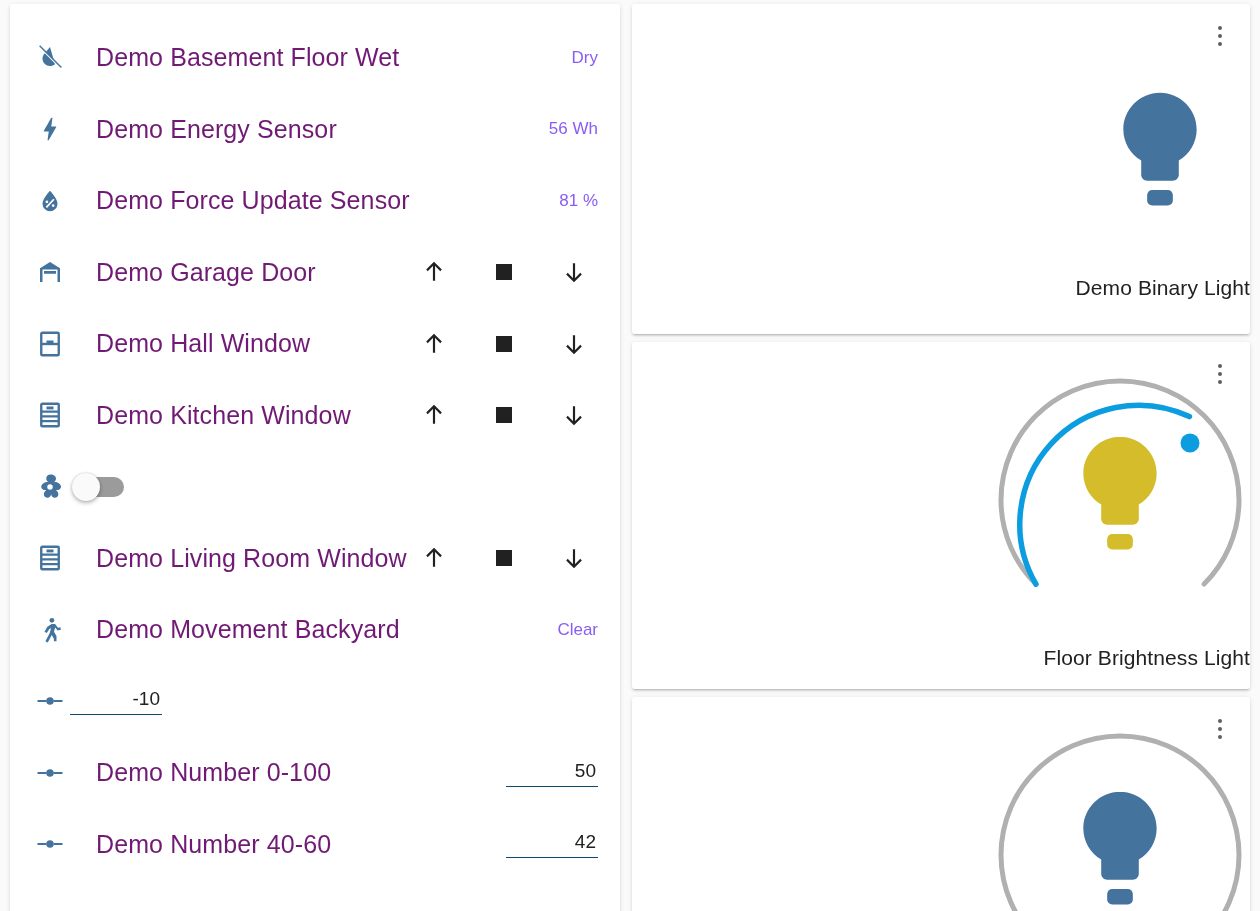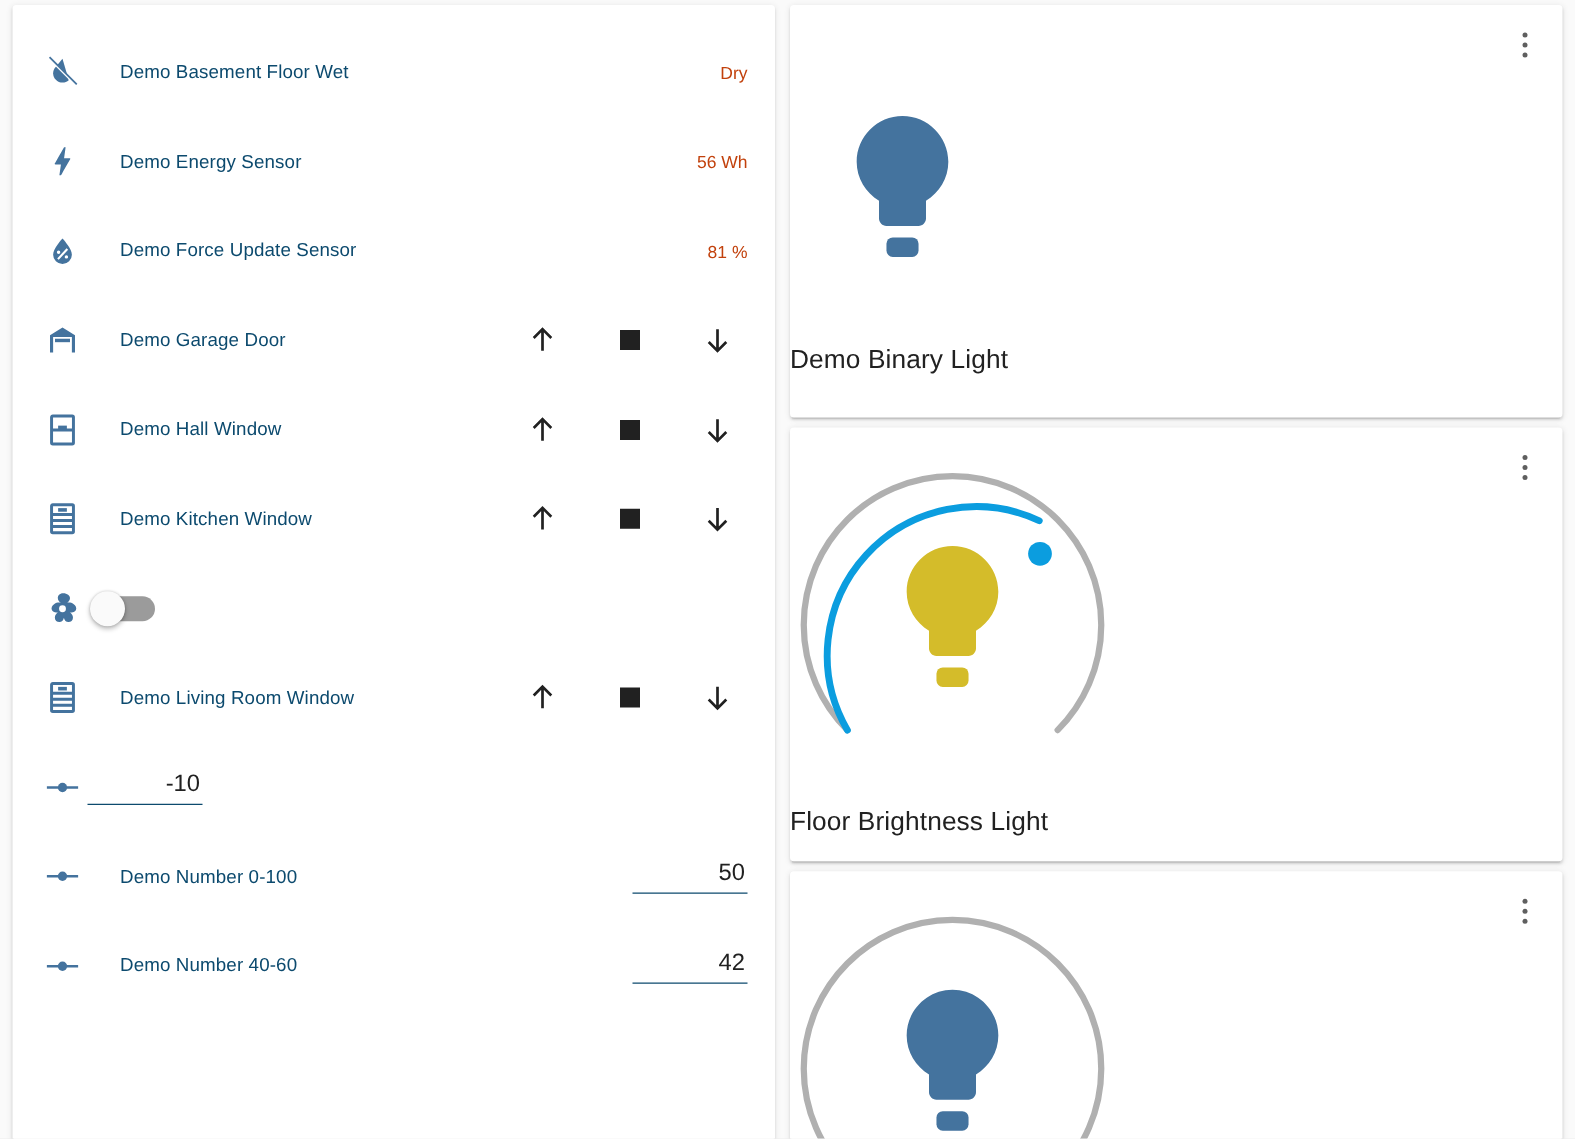--- a/index.html
+++ b/index.html
@@ -43,29 +43,29 @@
     width: 40px;
     min-width: 40px;
     display: flex;
     align-items: center;
     justify-content: center;
     color: #44739e;
   }
   .ent-icon svg { display:block; }
   .ent-name {
     flex: 1;
-    font-size: 15px;
-    color: #0c4a6e;
+    font-size: 25px;
+    color: #701a75;
     padding-left: 26px;
     white-space: nowrap;
     letter-spacing: 0.1px;
   }
   .ent-state {
-    font-size: 14px;
-    color: #c2410c;
+    font-size: 17px;
+    color: #8b5cf6;
     text-align: right;
     padding-right: 2px;
     white-space: nowrap;
   }
 
   
   .toggle {
     position: relative;
     width: 62px;
     height: 34px;
@@ -165,21 +165,21 @@
   .card-menu i {
     display: block;
     width: 4px;
     height: 4px;
     border-radius: 50%;
     background: #5f5f5f;
   }
   .card-body {
     display: flex;
     flex-direction: column;
-    align-items: flex-start;
+    align-items: flex-end;
     justify-content: center;
   }
   .card-title {
     font-size: 21px;
     color: #212121;
     text-align: center;
     letter-spacing: 0.1px;
   }
   .ring-wrap {
     position: relative;
@@ -341,20 +341,30 @@
             <span class="stop-square"></span>
           </div>
           <div class="cover-btn">
             <svg width="26" height="26" viewBox="0 0 24 24" fill="none" stroke="currentColor" stroke-width="2">
               <path d="M12 4v16M5.5 13.5 12 20l6.5-6.5"></path>
             </svg>
           </div>
         </div>
       </div>
 
+      <div class="entity-row">
+        <div class="ent-icon">
+          <svg width="30" height="30" viewBox="0 0 24 24" fill="currentColor">
+            <circle cx="13.5" cy="4.2" r="1.9"></circle>
+            <path d="M13.3 7.1 9.9 9.3 7.6 13.3l1.8 1.1 1.9-3.1 1.6-.9-1.2 4.2-3.4 6.3 1.9 1 3.2-5.9 1.7 2.9V21h2.1v-4.3l-2-3.4.9-3.4 2 2.5 2.6-.6-.4-2-1.9.4-2.4-3.1z"></path>
+          </svg>
+        </div>
+        <div class="ent-name">Demo Movement Backyard</div>
+        <div class="ent-state">Clear</div>
+      </div>
 
       <div class="entity-row">
         <div class="ent-icon">
           <svg width="30" height="30" viewBox="0 0 24 24" fill="currentColor">
             <path d="M2 11.2h7.2v1.6H2zM14.8 11.2H22v1.6h-7.2z"></path>
             <circle cx="12" cy="12" r="3"></circle>
           </svg>
         </div>
         <input class="num-field" type="text" value="-10" style="">
       </div>

